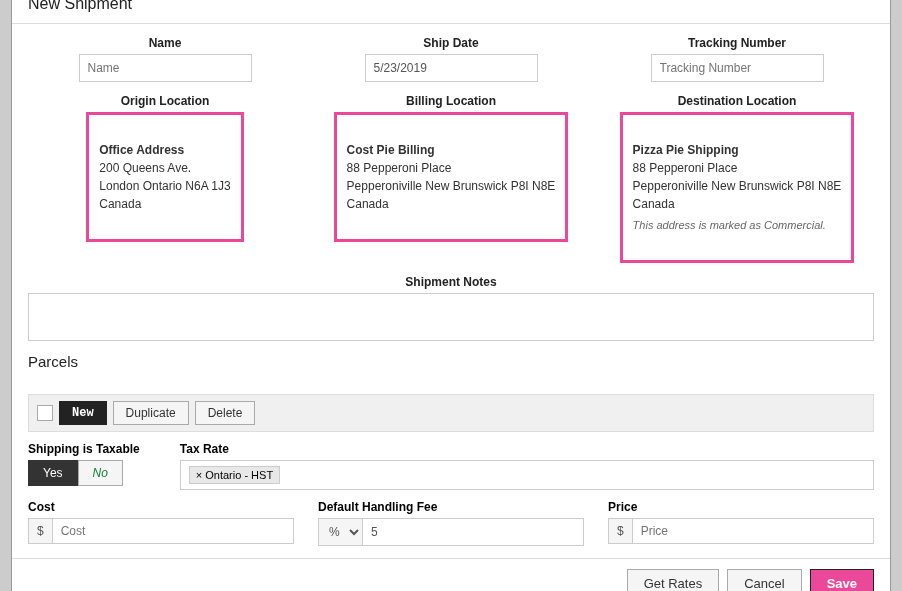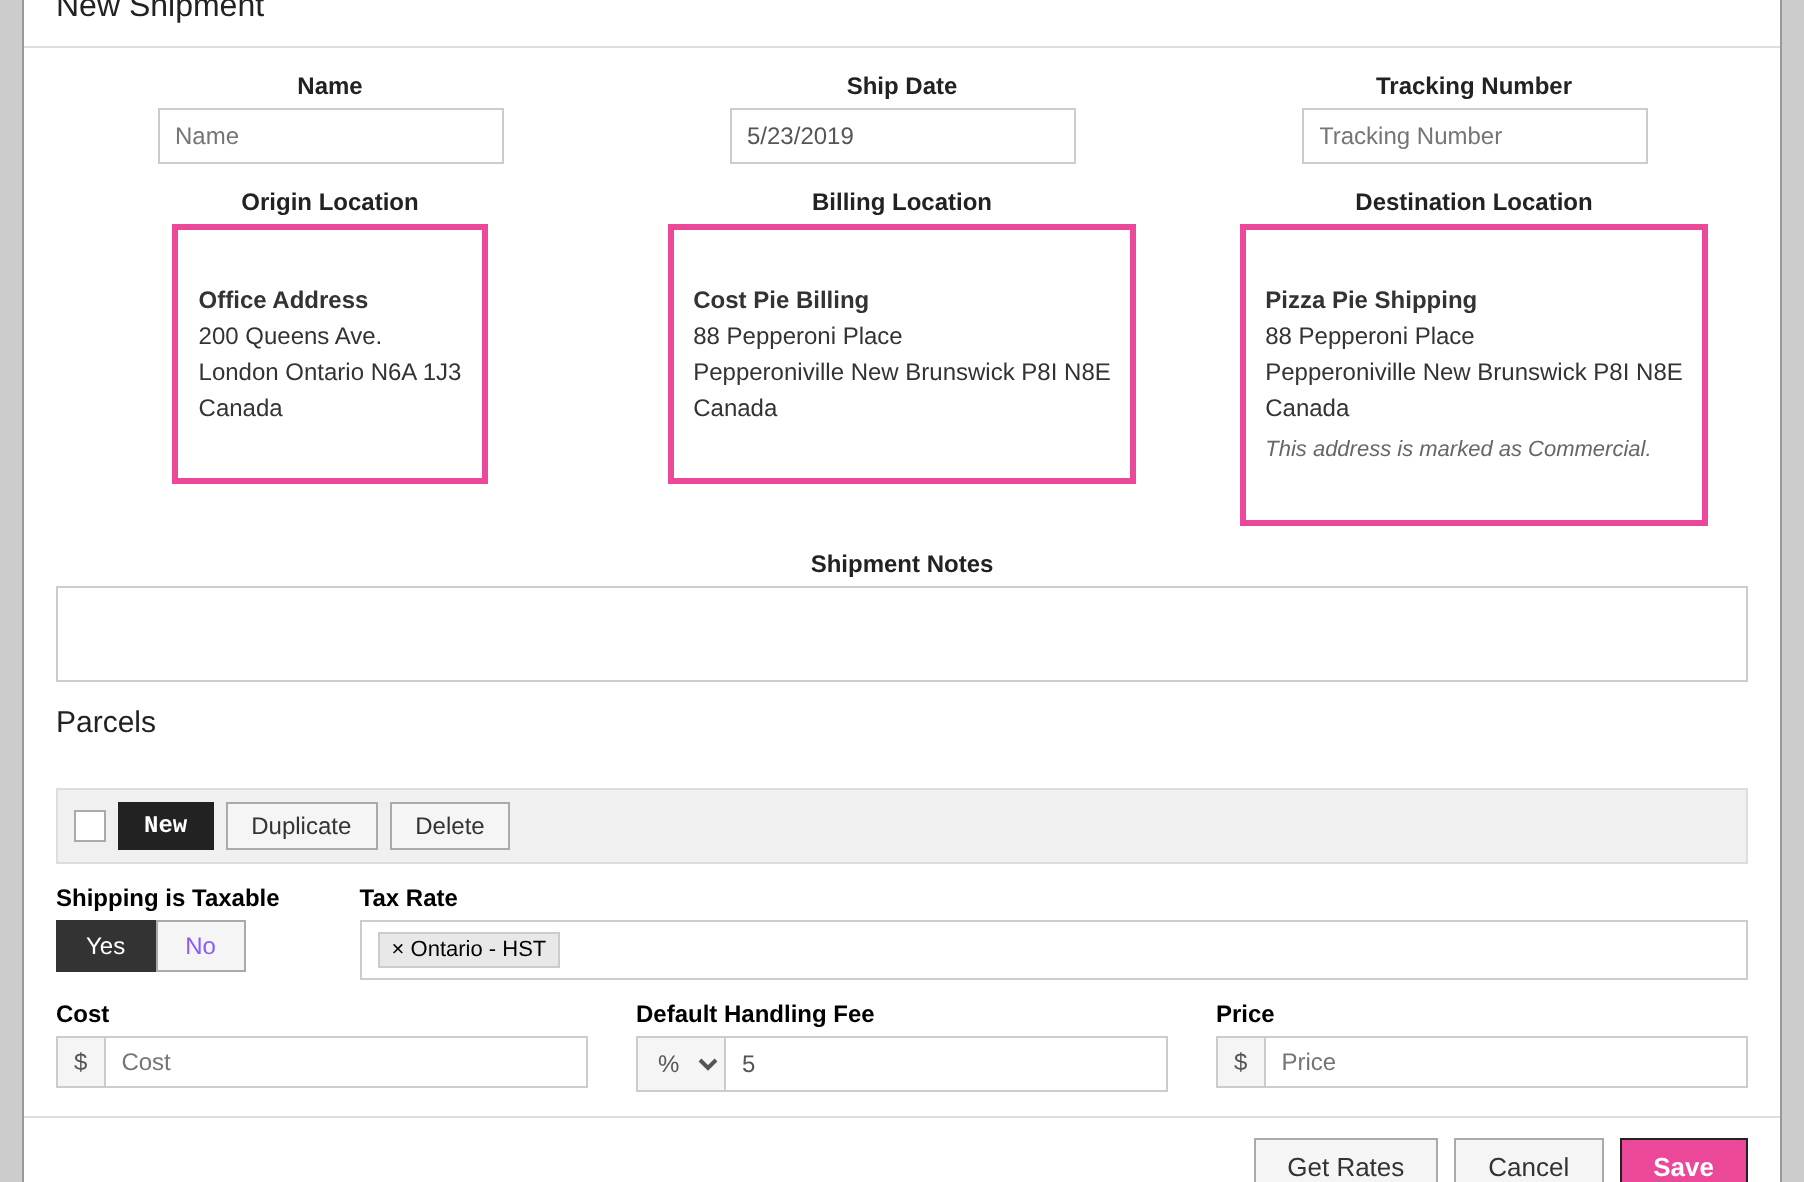--- a/index.html
+++ b/index.html
@@ -141,22 +141,23 @@
       border: 1px solid #aaa;
       cursor: pointer;
     }
     .taxable-btn.active {
       background: #333;
       color: #fff;
       border: 1px solid #333;
     }
     .taxable-btn.inactive {
       background: #f5f5f5;
-      color: #8b5cf6;
-      border: 1px solid #aaa;
+      color: #15803d;
+      border: 1px solid #aaa;
+      font-style: italic;
     }
     .tax-rate-group {
       flex: 1;
       display: flex;
       flex-direction: column;
     }
     .tax-rate-group label {
       font-weight: bold;
       font-size: 12px;
       margin-bottom: 4px;

